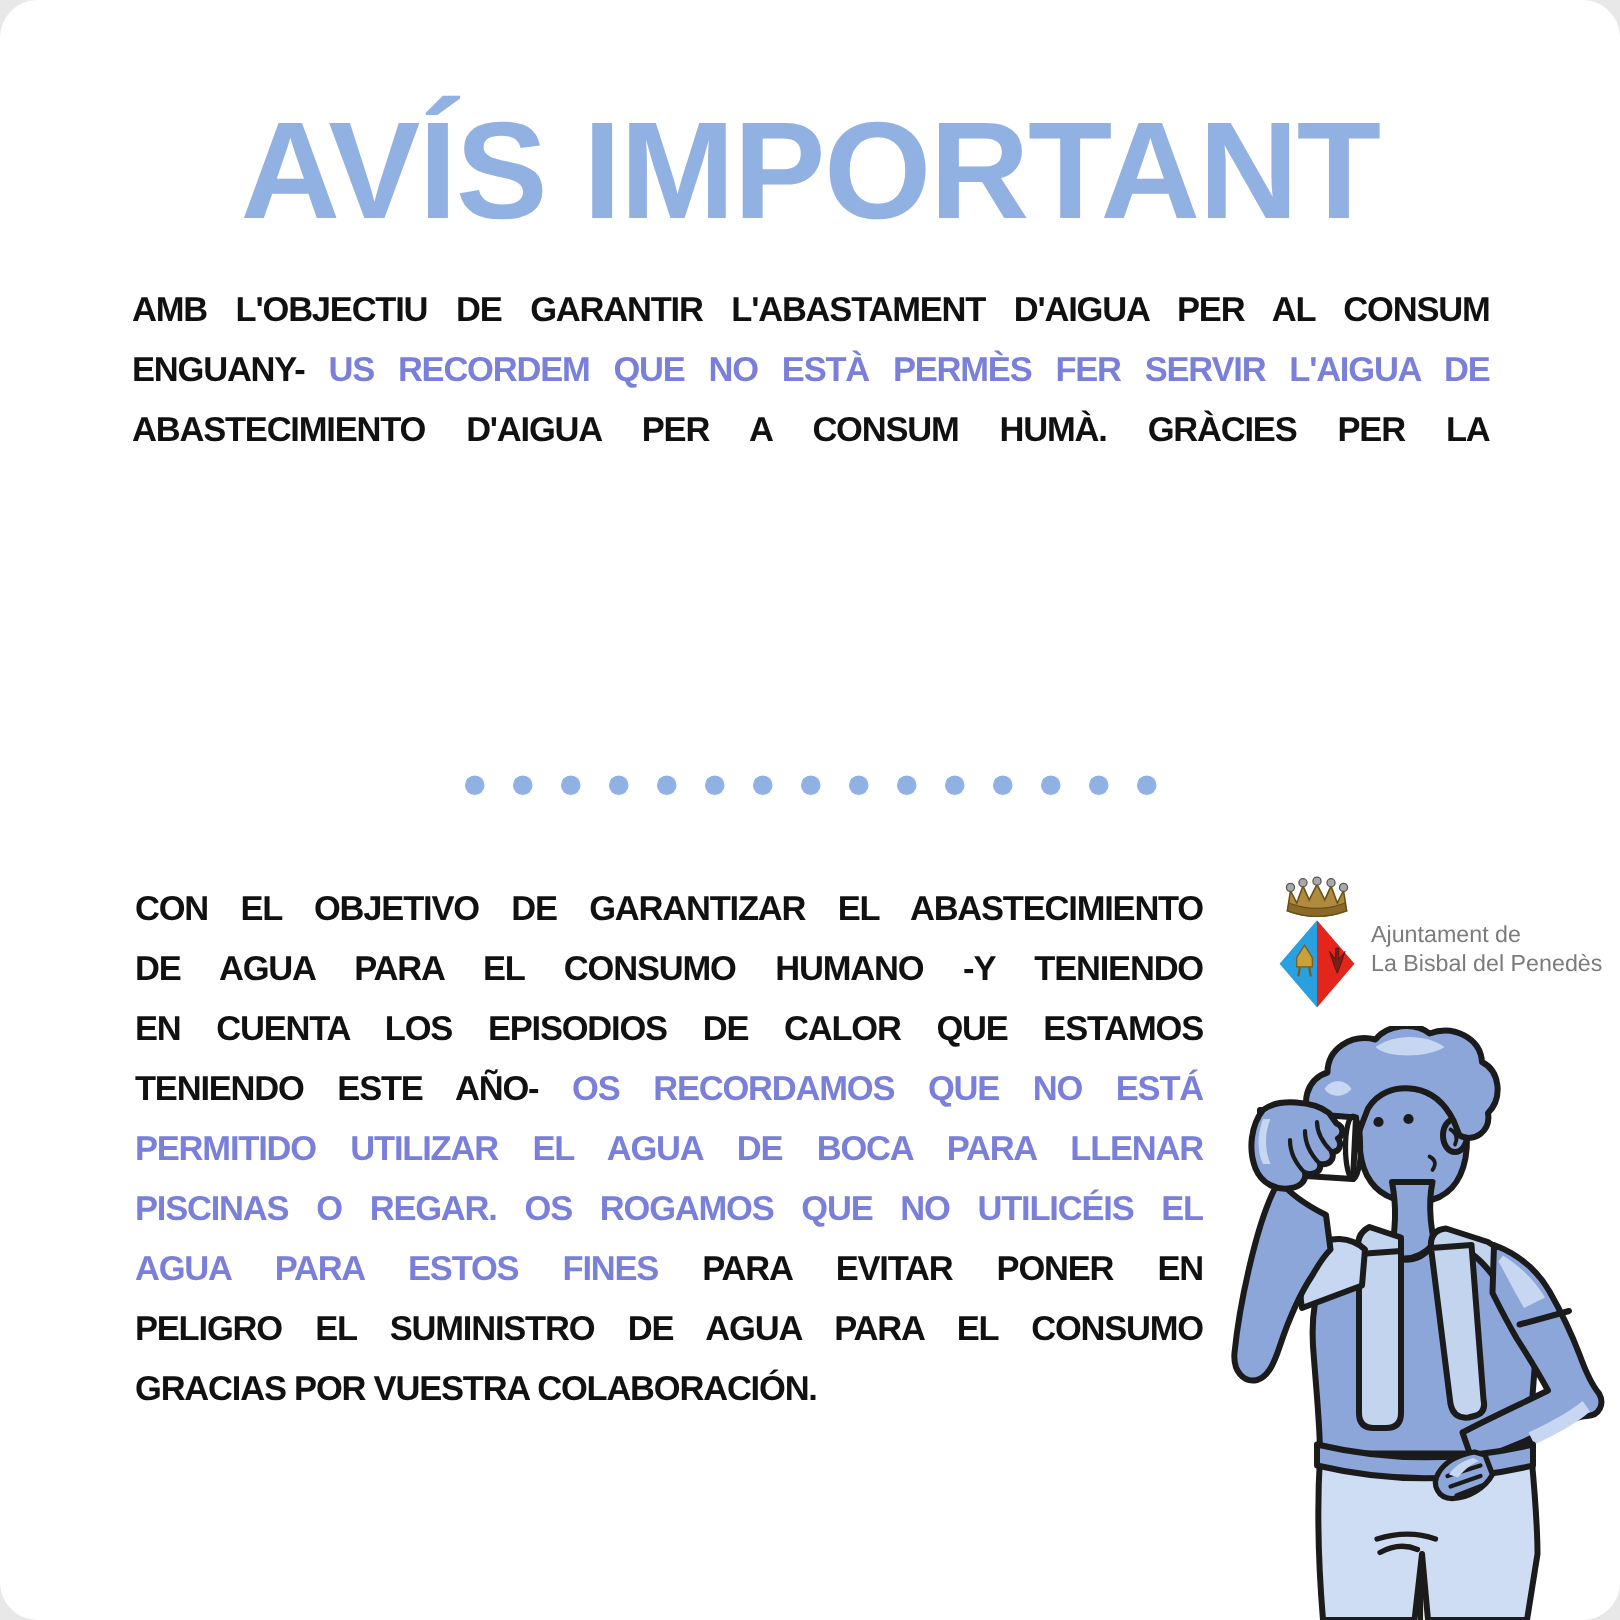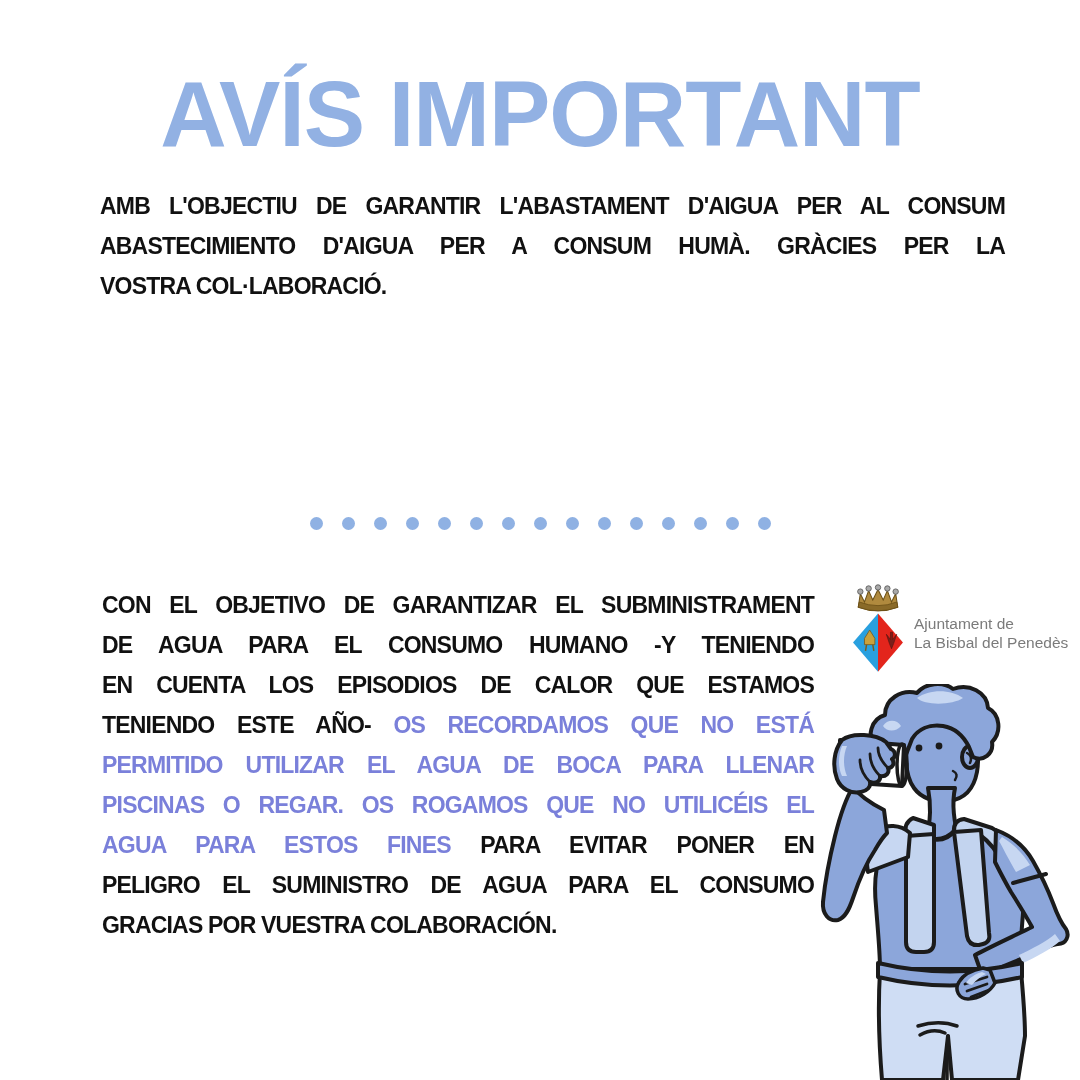--- a/index.html
+++ b/index.html
@@ -1,23 +1,23 @@
 <!DOCTYPE html>
 <html><head>
 <meta charset="utf-8">
 <style>
   html,body{margin:0;padding:0;background:#e8e8e8;}
   .page{position:relative;width:1080px;height:1080px;background:#ffffff;overflow:hidden;
-        font-family:"Liberation Sans",sans-serif;margin:0 auto;}
+        font-family:"Liberation Sans",sans-serif;margin:0 auto;border-radius:25px;}
   
   .title{position:absolute;top:68px;left:0;width:100%;text-align:center;
          font-size:92px;line-height:92px;font-weight:700;letter-spacing:-1px;color:#92b1e3;
          white-space:nowrap;}
   
-  .notice{position:absolute;font-weight:700;font-size:23px;letter-spacing:-0.8px;color:#111111;margin-left:12px;}
+  .notice{position:absolute;font-weight:700;font-size:23px;letter-spacing:-0.8px;color:#111111;}
   .notice-ca{top:186px;left:88px;width:905px;line-height:40px;}
   .notice-es{top:585px;left:90px;width:712px;line-height:40px;}
   .line{text-align:justify;text-align-last:justify;white-space:nowrap;}
   .line.left{text-align-last:left;}
   .seg-highlight{color:#7a80da;}
   .seg-normal{color:#111111;}
   
   .dots{position:absolute;top:517px;left:0;width:100%;display:flex;justify-content:center;
         gap:19px;}
   .dot{width:13px;height:13px;border-radius:50%;background:#8fb1e3;}
@@ -31,22 +31,22 @@
 </style>
 </head>
 <body>
 
 <div class="page">
 
   <div class="title">AVÍS IMPORTANT</div>
 
   <div class="notice notice-ca">
     <div class="line"><span class="seg-normal">AMB L'OBJECTIU DE GARANTIR L'ABASTAMENT D'AIGUA PER AL CONSUM</span></div>
+    <div class="line"><span class="seg-normal">ENGUANY- </span><span class="seg-highlight">US RECORDEM QUE NO ESTÀ PERMÈS FER SERVIR L'AIGUA DE</span></div>
     <div class="line"><span class="seg-normal">ABASTECIMIENTO D'AIGUA PER A CONSUM HUMÀ. GRÀCIES PER LA</span></div>
-    <div class="line left"><span class="seg-normal">VOSTRA COL·LABORACIÓ.</span></div>
   </div>
 
   <div class="dots">
       <span class="dot" style="background: rgb(143, 177, 227);"></span>
       <span class="dot" style="background: rgb(143, 177, 227);"></span>
       <span class="dot" style="background: rgb(143, 177, 227);"></span>
       <span class="dot" style="background: rgb(143, 177, 227);"></span>
       <span class="dot" style="background: rgb(143, 177, 227);"></span>
       <span class="dot" style="background: rgb(143, 177, 227);"></span>
       <span class="dot" style="background: rgb(143, 177, 227);"></span>
@@ -54,21 +54,21 @@
       <span class="dot" style="background: rgb(143, 177, 227);"></span>
       <span class="dot" style="background: rgb(143, 177, 227);"></span>
       <span class="dot" style="background: rgb(143, 177, 227);"></span>
       <span class="dot" style="background: rgb(143, 177, 227);"></span>
       <span class="dot" style="background: rgb(143, 177, 227);"></span>
       <span class="dot" style="background: rgb(143, 177, 227);"></span>
       <span class="dot" style="background: rgb(143, 177, 227);"></span>
     </div>
 
   <div class="notice notice-es">
-    <div class="line"><span class="seg-normal">CON EL OBJETIVO DE GARANTIZAR EL SUBMINISTRAMENT</span></div>
+    <div class="line"><span class="seg-normal">CON EL OBJETIVO DE GARANTIZAR EL ABASTECIMIENTO</span></div>
     <div class="line"><span class="seg-normal">DE AGUA PARA EL CONSUMO HUMANO -Y TENIENDO</span></div>
     <div class="line"><span class="seg-normal">EN CUENTA LOS EPISODIOS DE CALOR QUE ESTAMOS</span></div>
     <div class="line"><span class="seg-normal">TENIENDO ESTE AÑO- </span><span class="seg-highlight">OS RECORDAMOS QUE NO ESTÁ</span></div>
     <div class="line"><span class="seg-highlight">PERMITIDO UTILIZAR EL AGUA DE BOCA PARA LLENAR</span></div>
     <div class="line"><span class="seg-highlight">PISCINAS O REGAR.  OS ROGAMOS QUE NO UTILICÉIS EL</span></div>
     <div class="line"><span class="seg-highlight">AGUA PARA ESTOS FINES </span><span class="seg-normal">PARA EVITAR PONER EN</span></div>
     <div class="line"><span class="seg-normal">PELIGRO EL SUMINISTRO DE AGUA PARA EL CONSUMO</span></div>
     <div class="line left"><span class="seg-normal">GRACIAS POR VUESTRA COLABORACIÓN.</span></div>
   </div>
 

